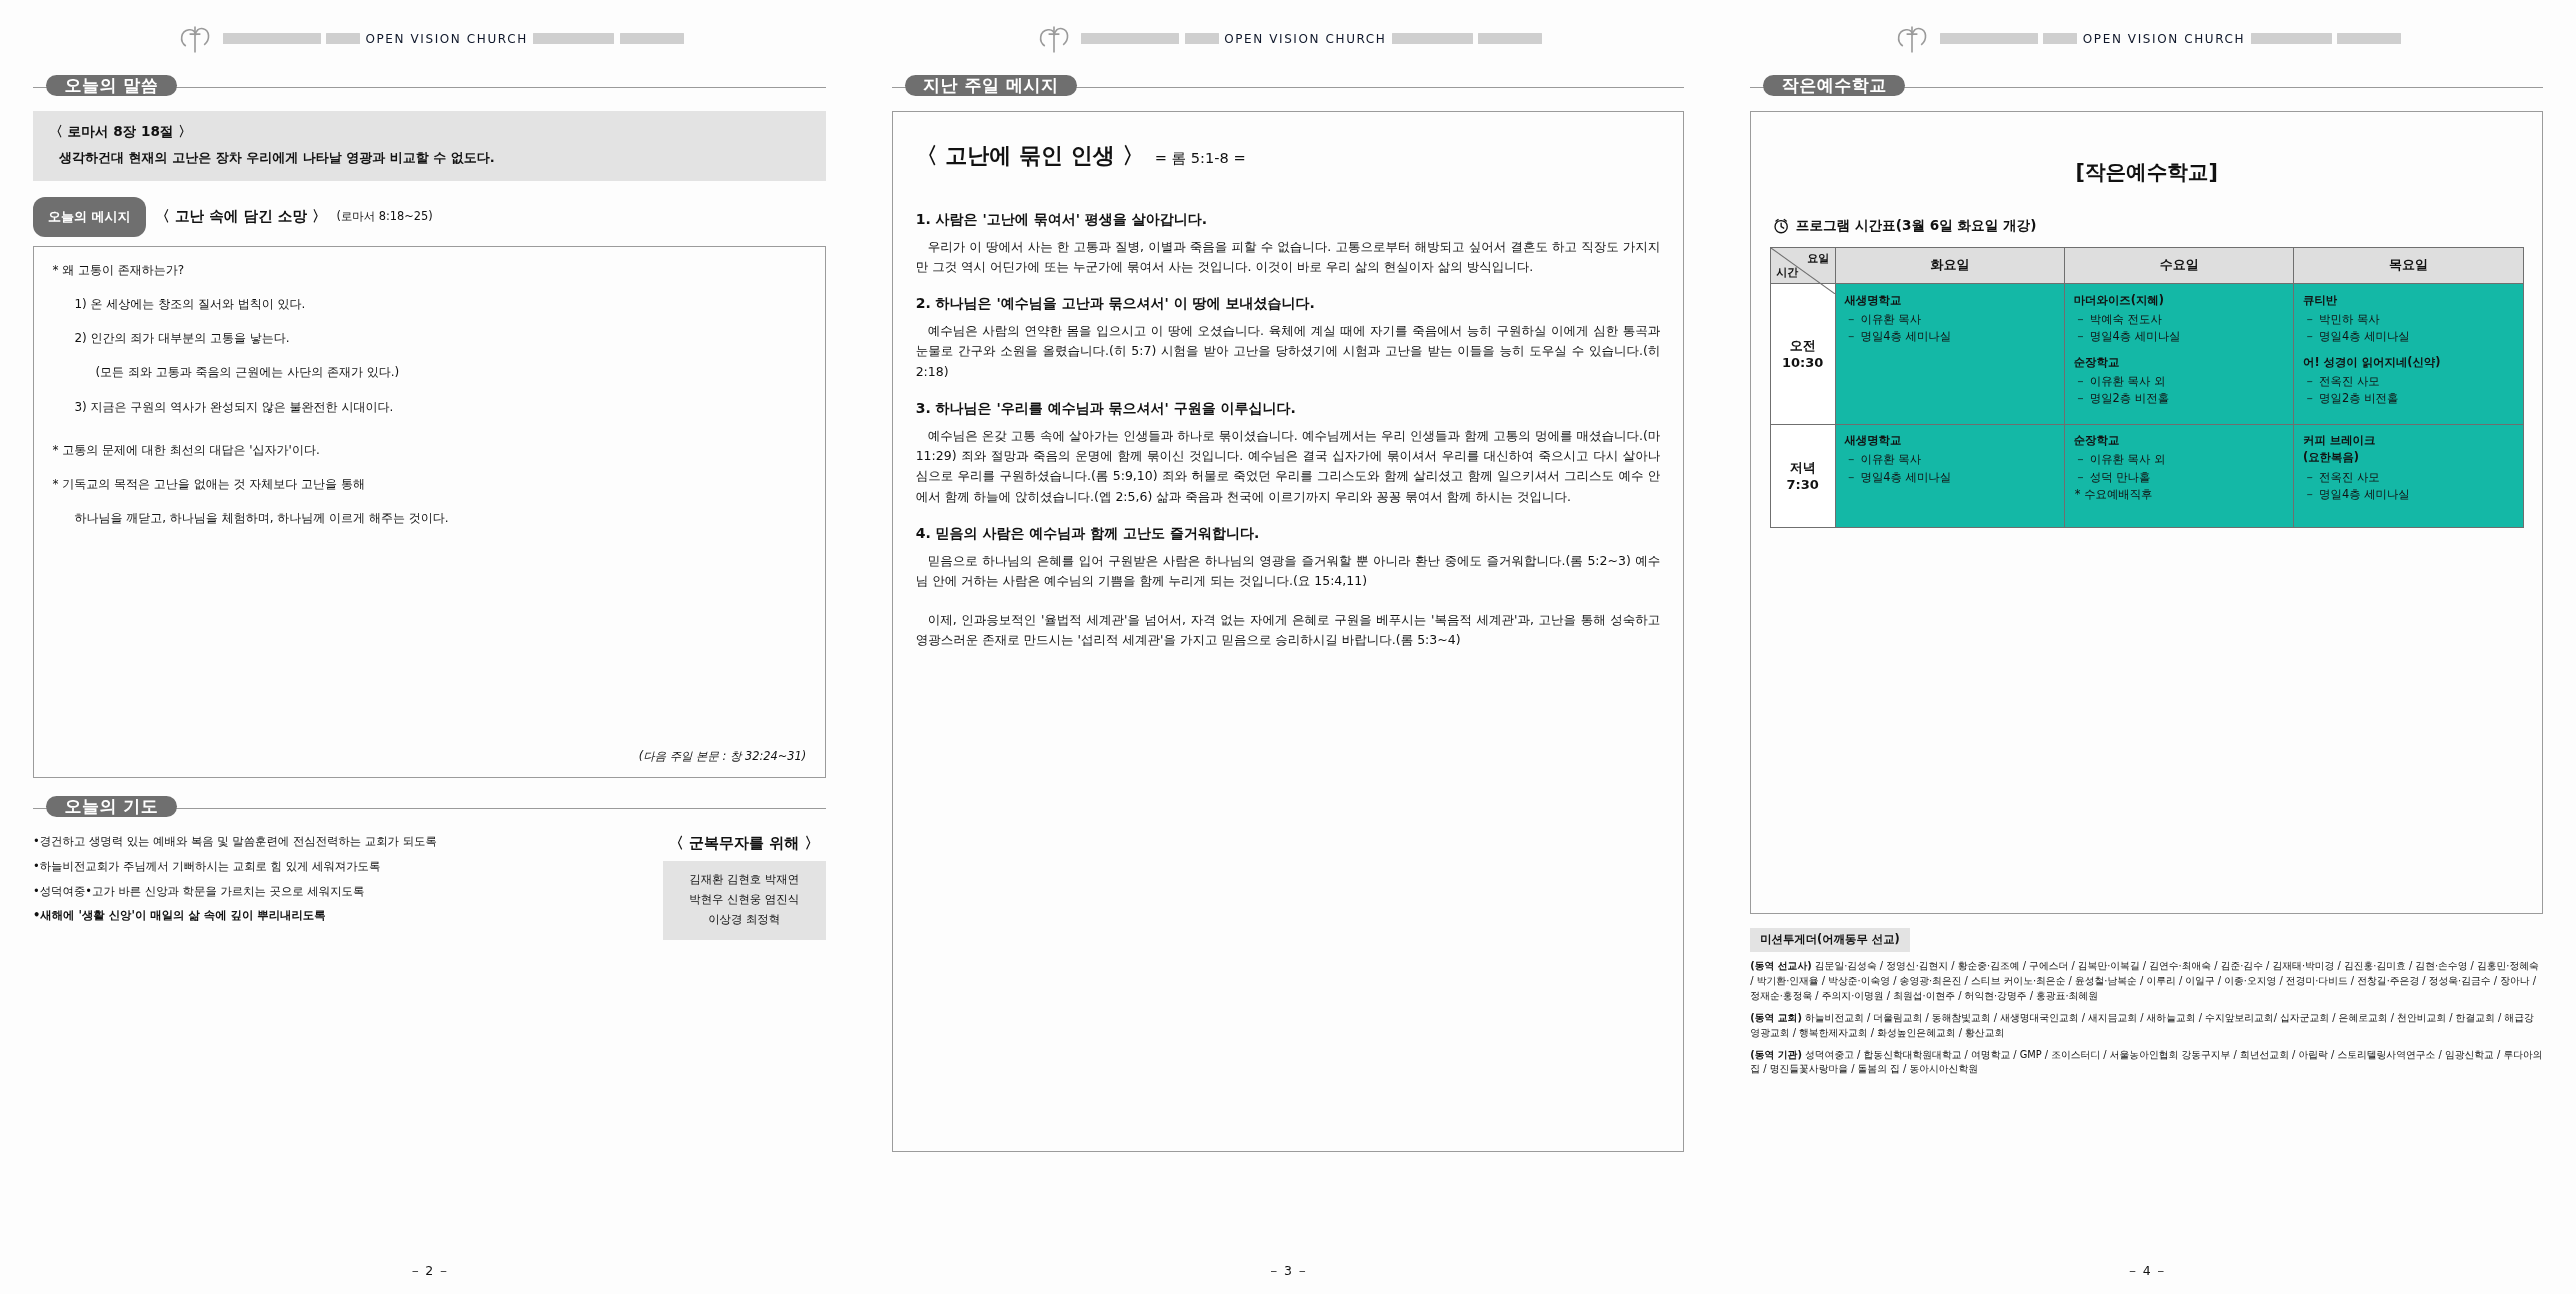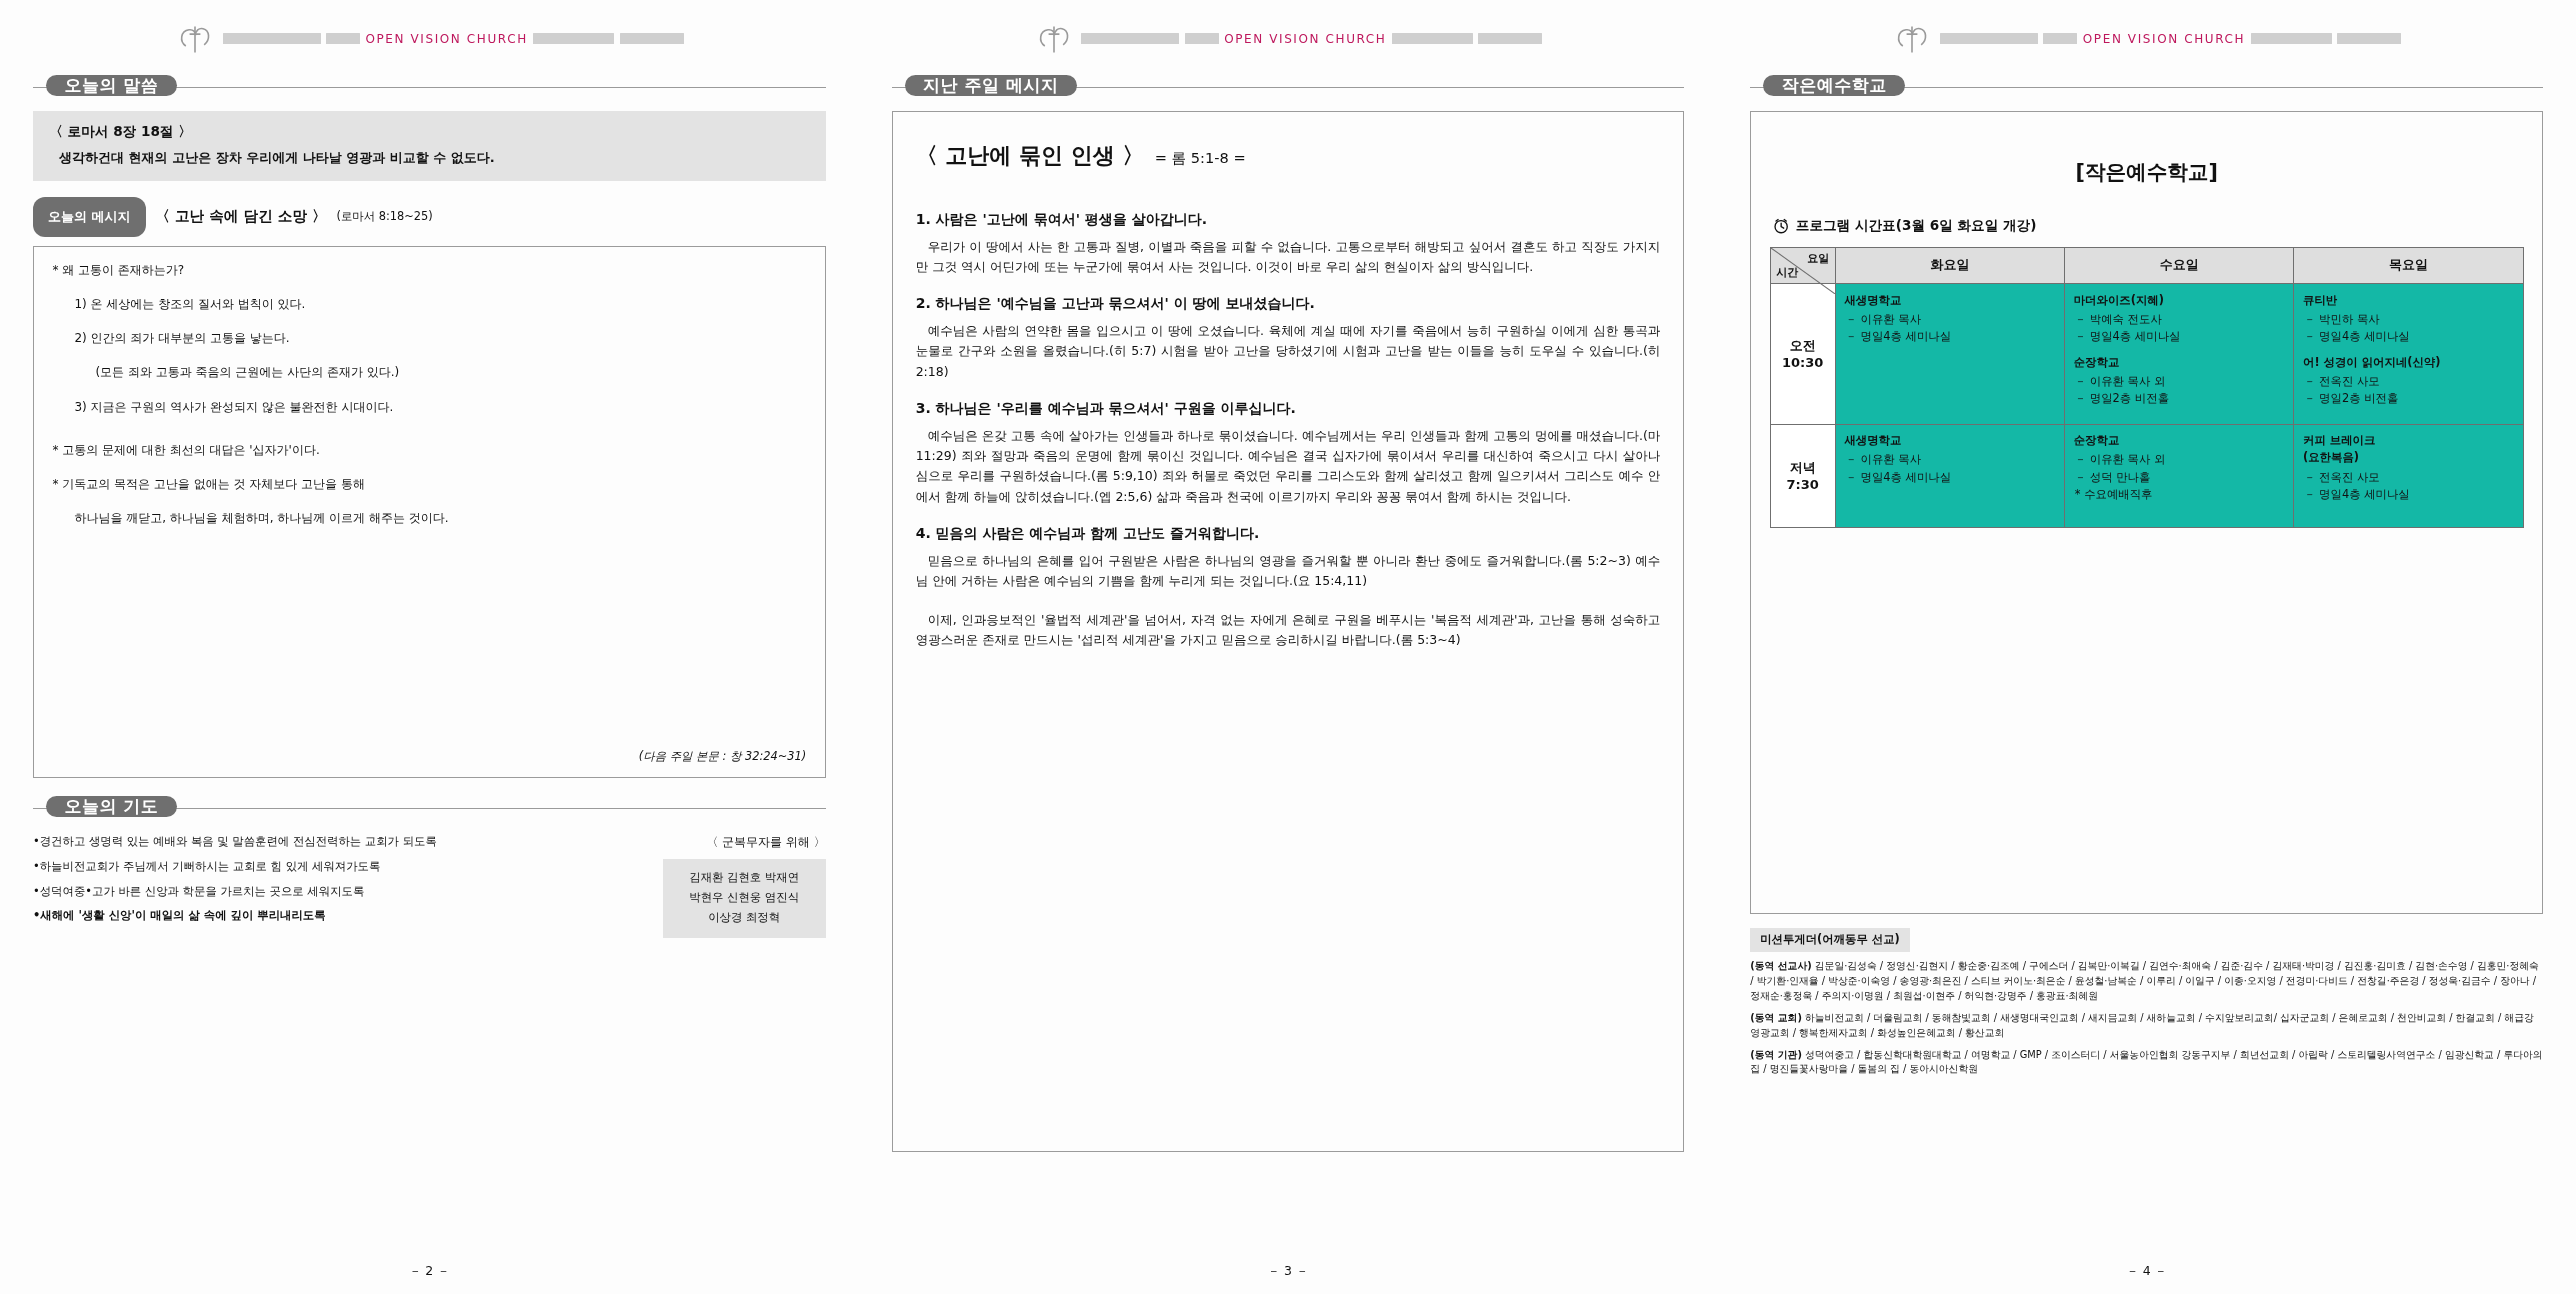--- a/index.html
+++ b/index.html
@@ -26,21 +26,21 @@
     margin-top: 4.3px; margin-bottom: 5.4px;
   }
   .logo-mark { width: 40px; height: 36px; flex:0 0 auto; }
   .masthead-bars { display:flex; align-items:center; gap:5.4px; }
   .bar { height: 10.3px; background: #cfcfcf; border-radius: 0.5px; }
   .bar.b1 { width: 98px; }
   .bar.b2 { width: 34px; }
   .bar.b3 { width: 81px; }
   .bar.b4 { width: 64px; }
   .church-name {
-    font-size: 12px; letter-spacing: 1.6px; color: #be185d; white-space:nowrap;
+    font-size: 12px; letter-spacing: 1.6px; color: #0f172a; white-space:nowrap;
   }
 
   
   .sec-head { position: relative; margin: 18.4px 0 11px 0; height: 25px; }
   .sec-head .rule {
     position:absolute; left: 0; right: 0; top: 12px; height: 1.1px; background:#9a9a9a;
   }
   .sec-head .pill {
     position: relative; display:inline-flex; align-items:center; justify-content:center;
     height: 21px; padding: 0 18.4px;
@@ -78,21 +78,21 @@
   .ind0 { padding-left: 0; }
   .ind1 { padding-left: 22px; }
   .ind2 { padding-left: 43px; }
   .nextweek { position:absolute; right: 18.4px; bottom: 13px; font-size: 11.4px; font-style: italic; }
 
   .prayer-wrap { display:flex; gap: 14px; margin-top: 13px; }
   .prayer-list { flex: 1 1 auto; }
   .prayer-list div { font-size: 11.4px; margin-bottom: 9.8px; }
   .prayer-list div.bold { font-weight: 700; }
   .soldier { width: 163px; flex: 0 0 auto; }
-  .soldier-title { text-align:right; font-size: 12px; font-weight: 400; margin-bottom: 7.6px; }
+  .soldier-title { text-align:center; font-size: 15px; font-weight: 700; margin-bottom: 7.6px; }
   .soldier-box {
     background: #e3e3e3; padding: 9.8px 8.7px; text-align:center;
     font-size: 11.4px; line-height: 1.75;
   }
 
   
   .sermon-box {
     border: 1.1px solid #9b9b9b;
     padding: 29px 23px 22px 23px;
     height: 1041px;

